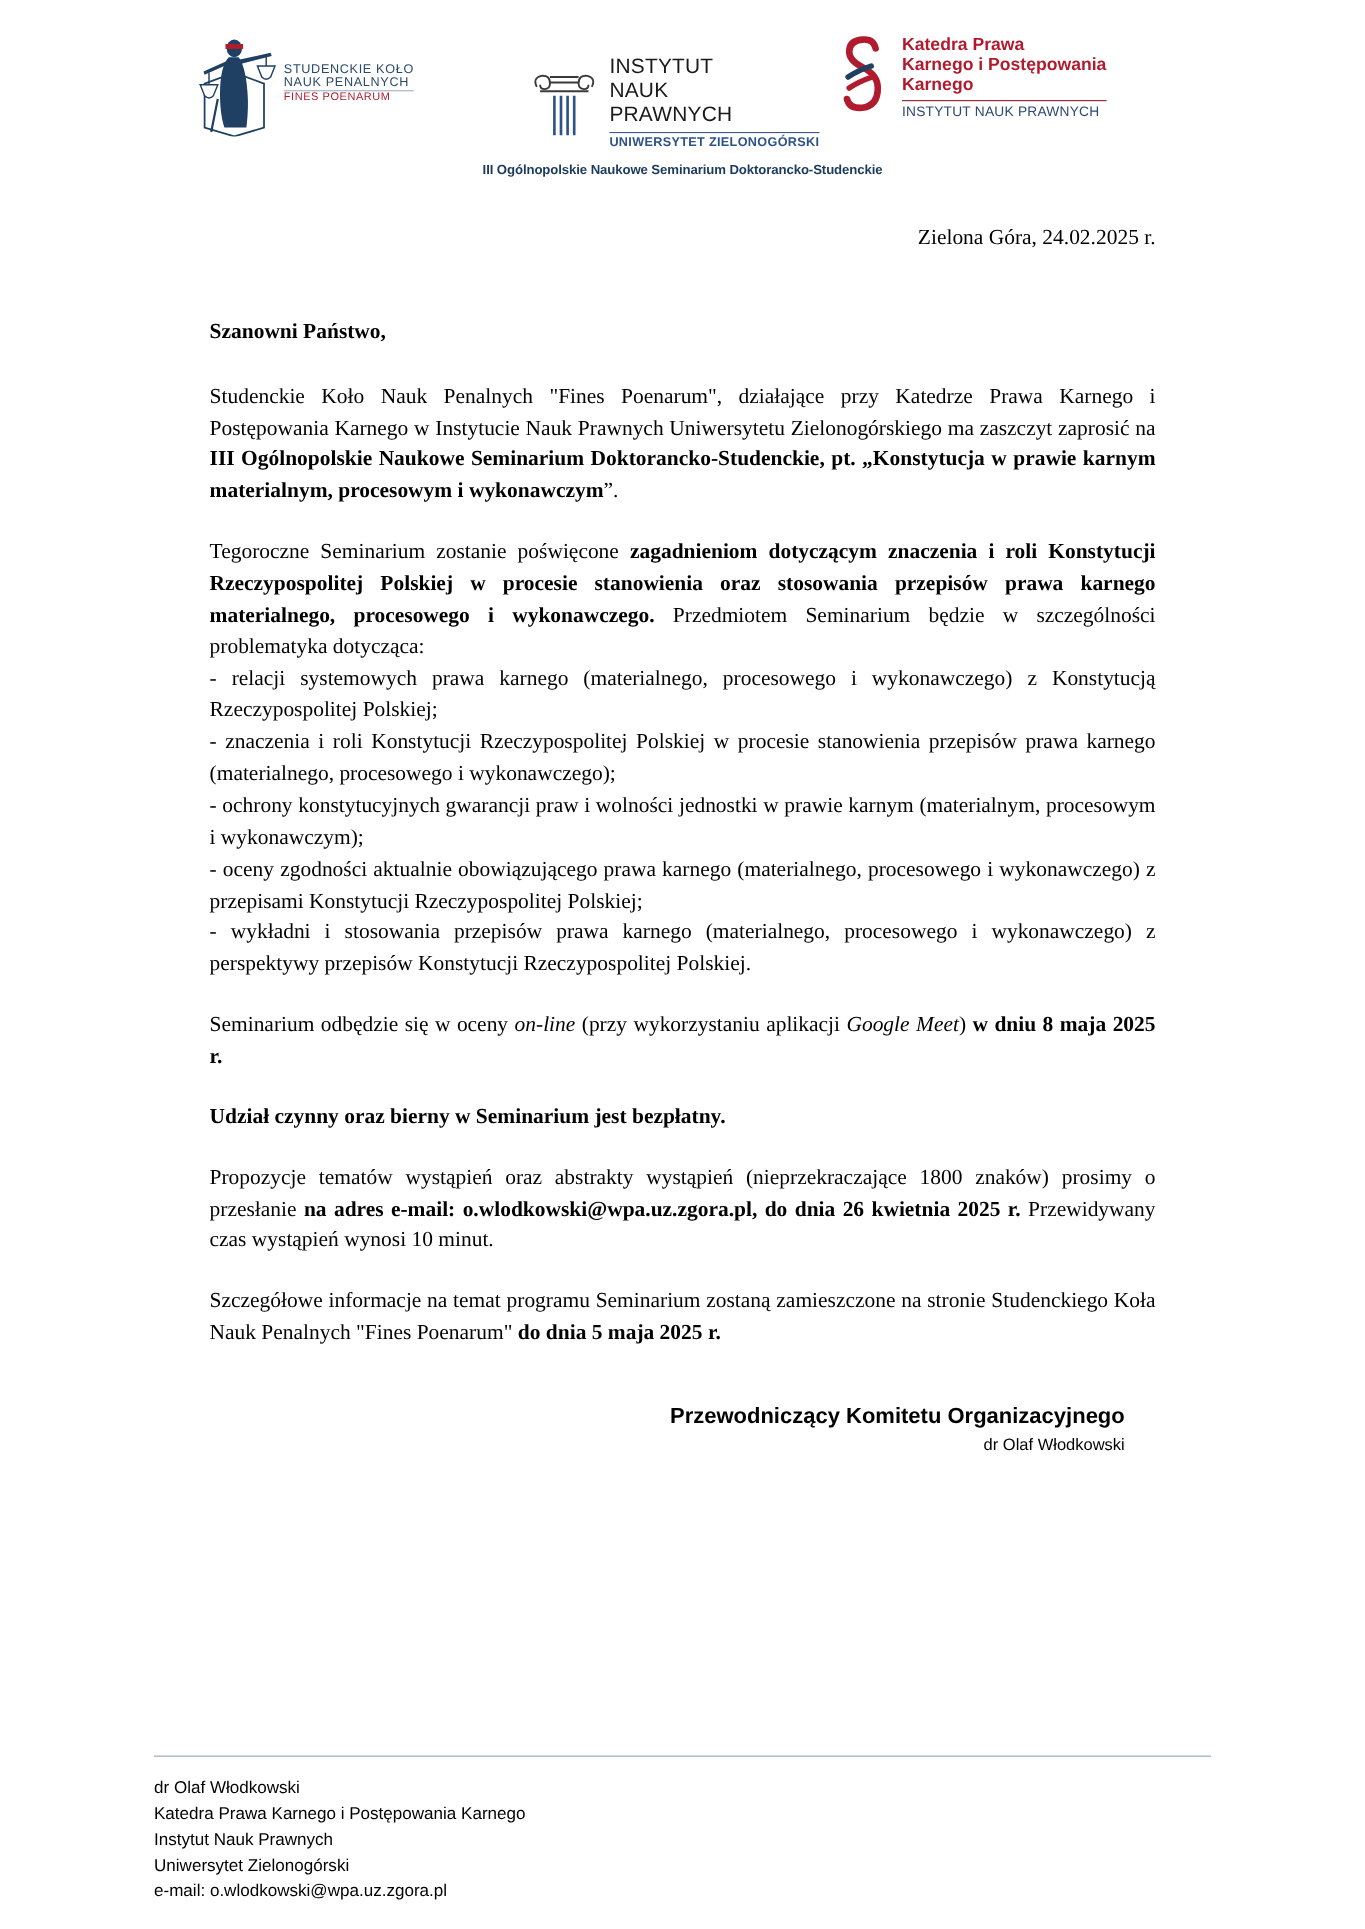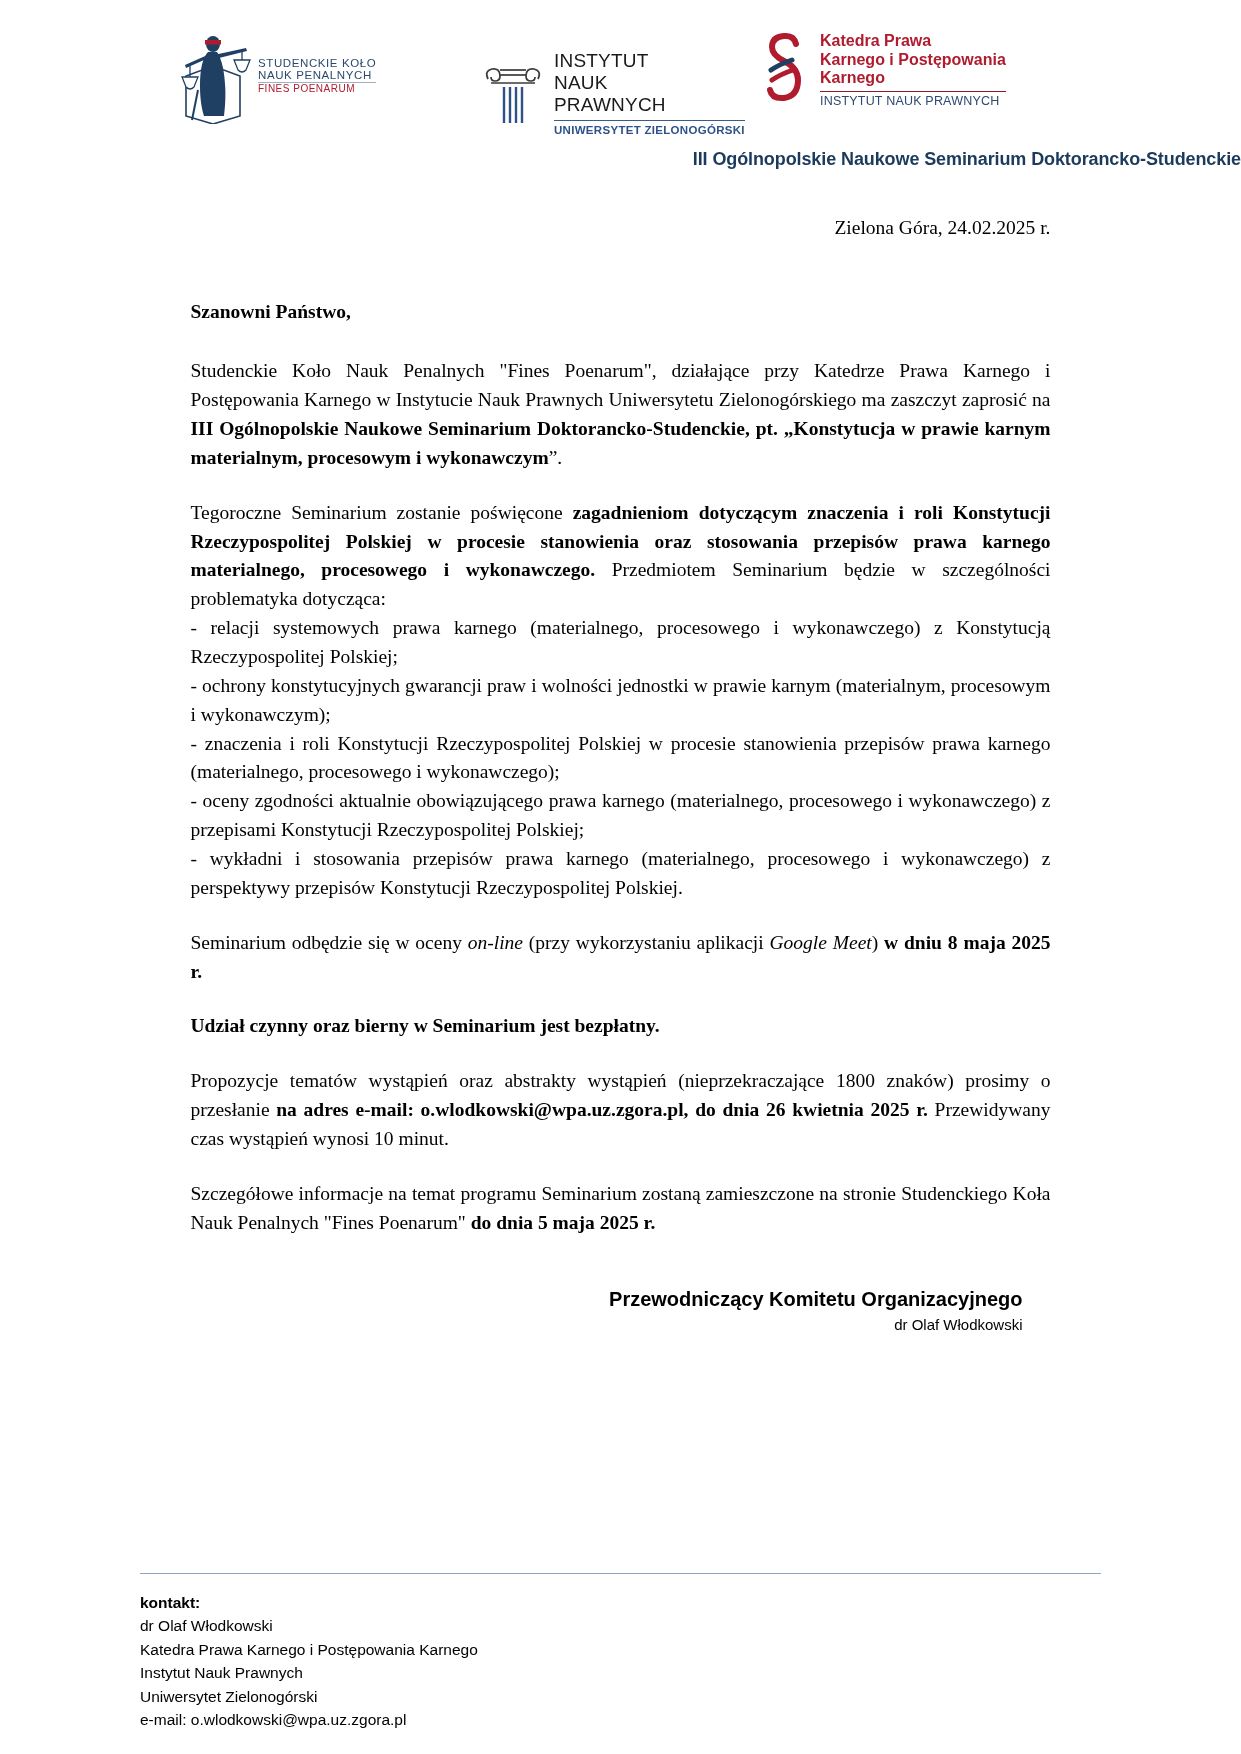--- a/index.html
+++ b/index.html
@@ -105,24 +105,24 @@
     font-family: "Liberation Sans", sans-serif;
     font-size: 12.5px;
     color: #2d4a72;
     letter-spacing: 0.2px;
     white-space: nowrap;
   }
 
   
   .title-block {
     margin-top: 10px;
-    text-align: right;
+    text-align: center;
     font-family: "Liberation Sans", sans-serif;
     font-weight: bold;
-    font-size: 18px;
+    font-size: 12px;
     color: #1b3a5c;
     line-height: 1.75;
     letter-spacing: -0.1px;
   }
 
   
   .body-wrap {
     margin: 0 auto;
     width: 860px;
     font-family: "Liberation Serif", serif;
@@ -271,22 +271,22 @@
 
     <div class="date-line">Zielona Góra, 24.02.2025 r.</div>
 
     <div class="salutation">Szanowni Państwo,</div>
 
     <p class="para"><span>Studenckie Koło Nauk Penalnych "Fines Poenarum", działające przy Katedrze Prawa Karnego i Postępowania Karnego w Instytucie Nauk Prawnych Uniwersytetu Zielonogórskiego ma zaszczyt zaprosić na </span><b>III Ogólnopolskie Naukowe Seminarium Doktorancko-Studenckie, pt. „Konstytucja w prawie karnym materialnym, procesowym i wykonawczym</b><span>”.</span></p>
 
     <p class="para tight"><span>Tegoroczne Seminarium zostanie poświęcone </span><b>zagadnieniom dotyczącym znaczenia i roli Konstytucji Rzeczypospolitej Polskiej w procesie stanowienia oraz stosowania przepisów prawa karnego materialnego, procesowego i wykonawczego.</b><span> Przedmiotem Seminarium będzie w szczególności problematyka dotycząca:</span></p>
 
     <div class="bullet-line">- relacji systemowych  prawa karnego (materialnego, procesowego i wykonawczego) z Konstytucją Rzeczypospolitej Polskiej;</div>
+    <div class="bullet-line">- znaczenia i roli Konstytucji Rzeczypospolitej Polskiej w procesie stanowienia przepisów prawa karnego (materialnego, procesowego i wykonawczego);</div>
     <div class="bullet-line">- ochrony konstytucyjnych gwarancji praw i wolności jednostki w prawie karnym (materialnym, procesowym i wykonawczym);</div>
-    <div class="bullet-line">- znaczenia i roli Konstytucji Rzeczypospolitej Polskiej w procesie stanowienia przepisów prawa karnego (materialnego, procesowego i wykonawczego);</div>
     <div class="bullet-line">- oceny zgodności aktualnie obowiązującego prawa karnego (materialnego, procesowego i wykonawczego) z przepisami Konstytucji Rzeczypospolitej Polskiej;</div>
     <div class="bullet-line bullet-last">- wykładni i stosowania przepisów prawa karnego (materialnego, procesowego i wykonawczego) z perspektywy przepisów Konstytucji Rzeczypospolitej Polskiej.</div>
 
     <p class="para"><span>Seminarium odbędzie się w oceny </span><i>on-line</i><span> (przy wykorzystaniu aplikacji </span><i>Google Meet</i><span>) </span><b>w dniu 8 maja 2025 r.</b></p>
 
     <p class="para"><b>Udział czynny oraz bierny w Seminarium jest bezpłatny.</b></p>
 
     <p class="para"><span>Propozycje tematów wystąpień oraz abstrakty wystąpień (nieprzekraczające 1800 znaków) prosimy o przesłanie </span><b>na adres e-mail: o.wlodkowski@wpa.uz.zgora.pl, do dnia 26 kwietnia 2025 r.</b><span> Przewidywany czas wystąpień wynosi 10 minut.</span></p>
 
 
@@ -296,21 +296,20 @@
     <div class="signature">
       <div class="sig-title">Przewodniczący Komitetu Organizacyjnego</div>
       <div class="sig-name">dr Olaf Włodkowski</div>
     </div>
 
   </div>
 
   <div class="footer">
     <div class="footer-rule"></div>
     <div class="footer-list">
-      <div class="fl-head">kontakt:</div>
       <div>dr Olaf Włodkowski</div>
       <div>Katedra Prawa Karnego i Postępowania Karnego</div>
       <div>Instytut Nauk Prawnych</div>
       <div>Uniwersytet Zielonogórski</div>
       <div>e-mail: o.wlodkowski@wpa.uz.zgora.pl</div>
     </div>
   </div>
 
 </div>
 

